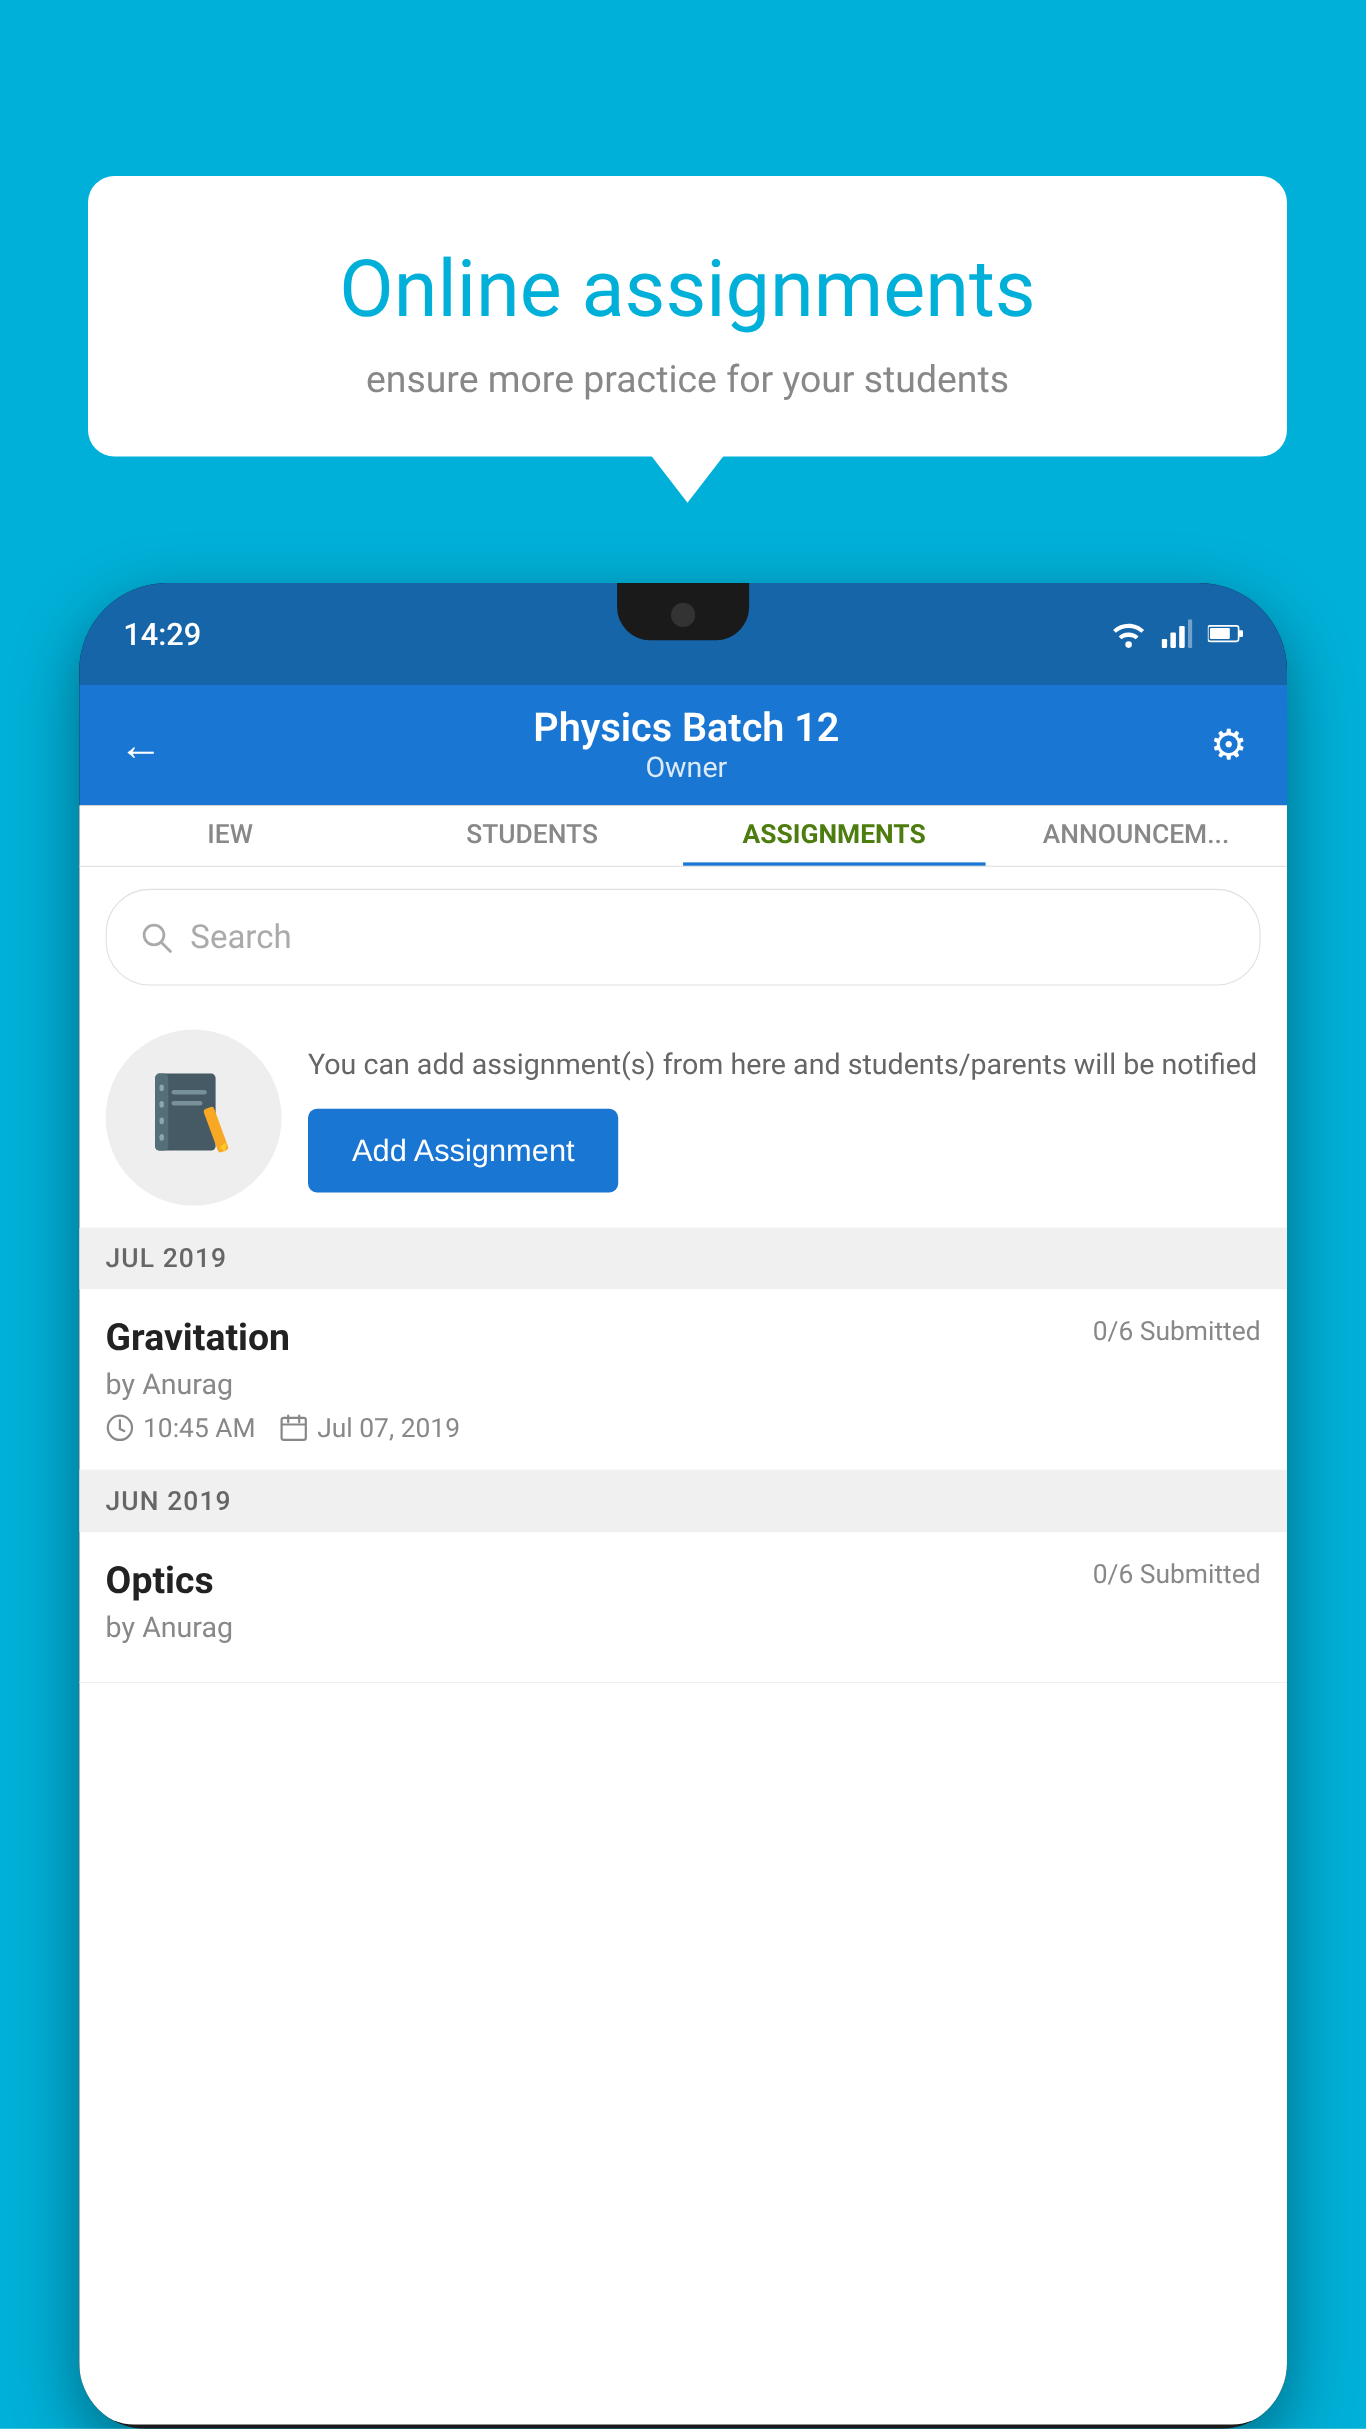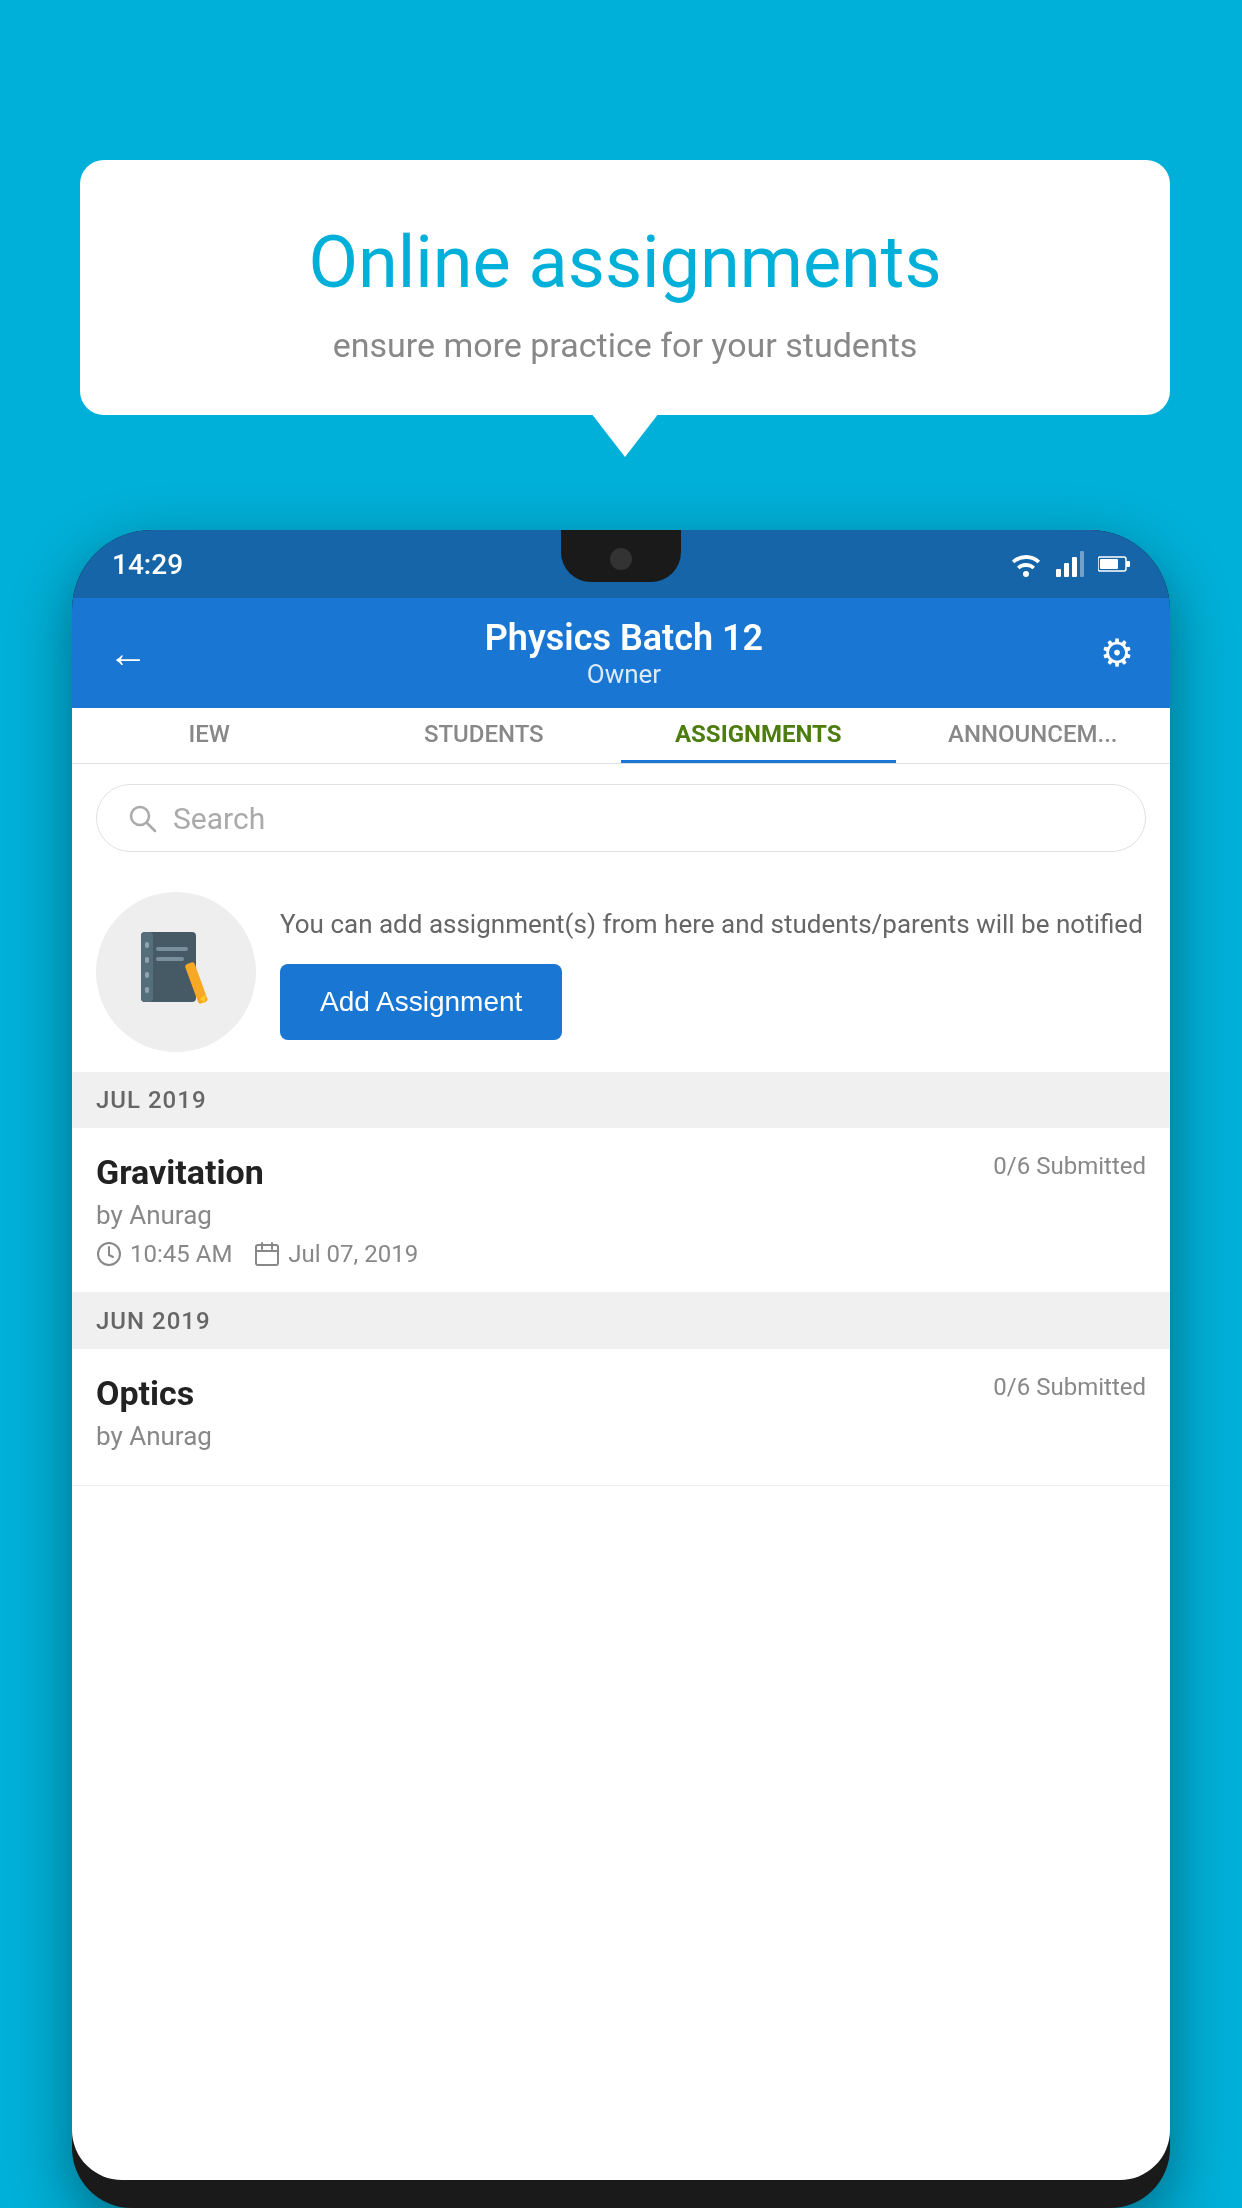--- a/index.html
+++ b/index.html
@@ -62,21 +62,21 @@
       bottom: 0px;
       background: #1a1a1a;
       border-radius: 80px 80px 60px 60px;
       box-shadow: 0 20px 60px rgba(0,0,0,0.4);
       overflow: hidden;
     }
 
     
     .status-bar {
       background: #1565a8;
-      height: 68px;
+      height: 92px;
       display: flex;
       align-items: center;
       justify-content: space-between;
       padding: 0 40px;
       position: relative;
     }
 
     .status-bar-time {
       color: white;
       font-size: 28px;
@@ -182,21 +182,21 @@
       overflow: hidden;
       border-radius: 0 0 50px 50px;
     }
 
     
     .search-bar {
       margin: 20px 24px;
       background: white;
       border: 1px solid #e0e0e0;
       border-radius: 40px;
-      height: 68px;
+      height: 88px;
       display: flex;
       align-items: center;
       padding: 0 30px;
       gap: 16px;
     }
 
     .search-placeholder {
       color: #aaa;
       font-size: 30px;
     }

